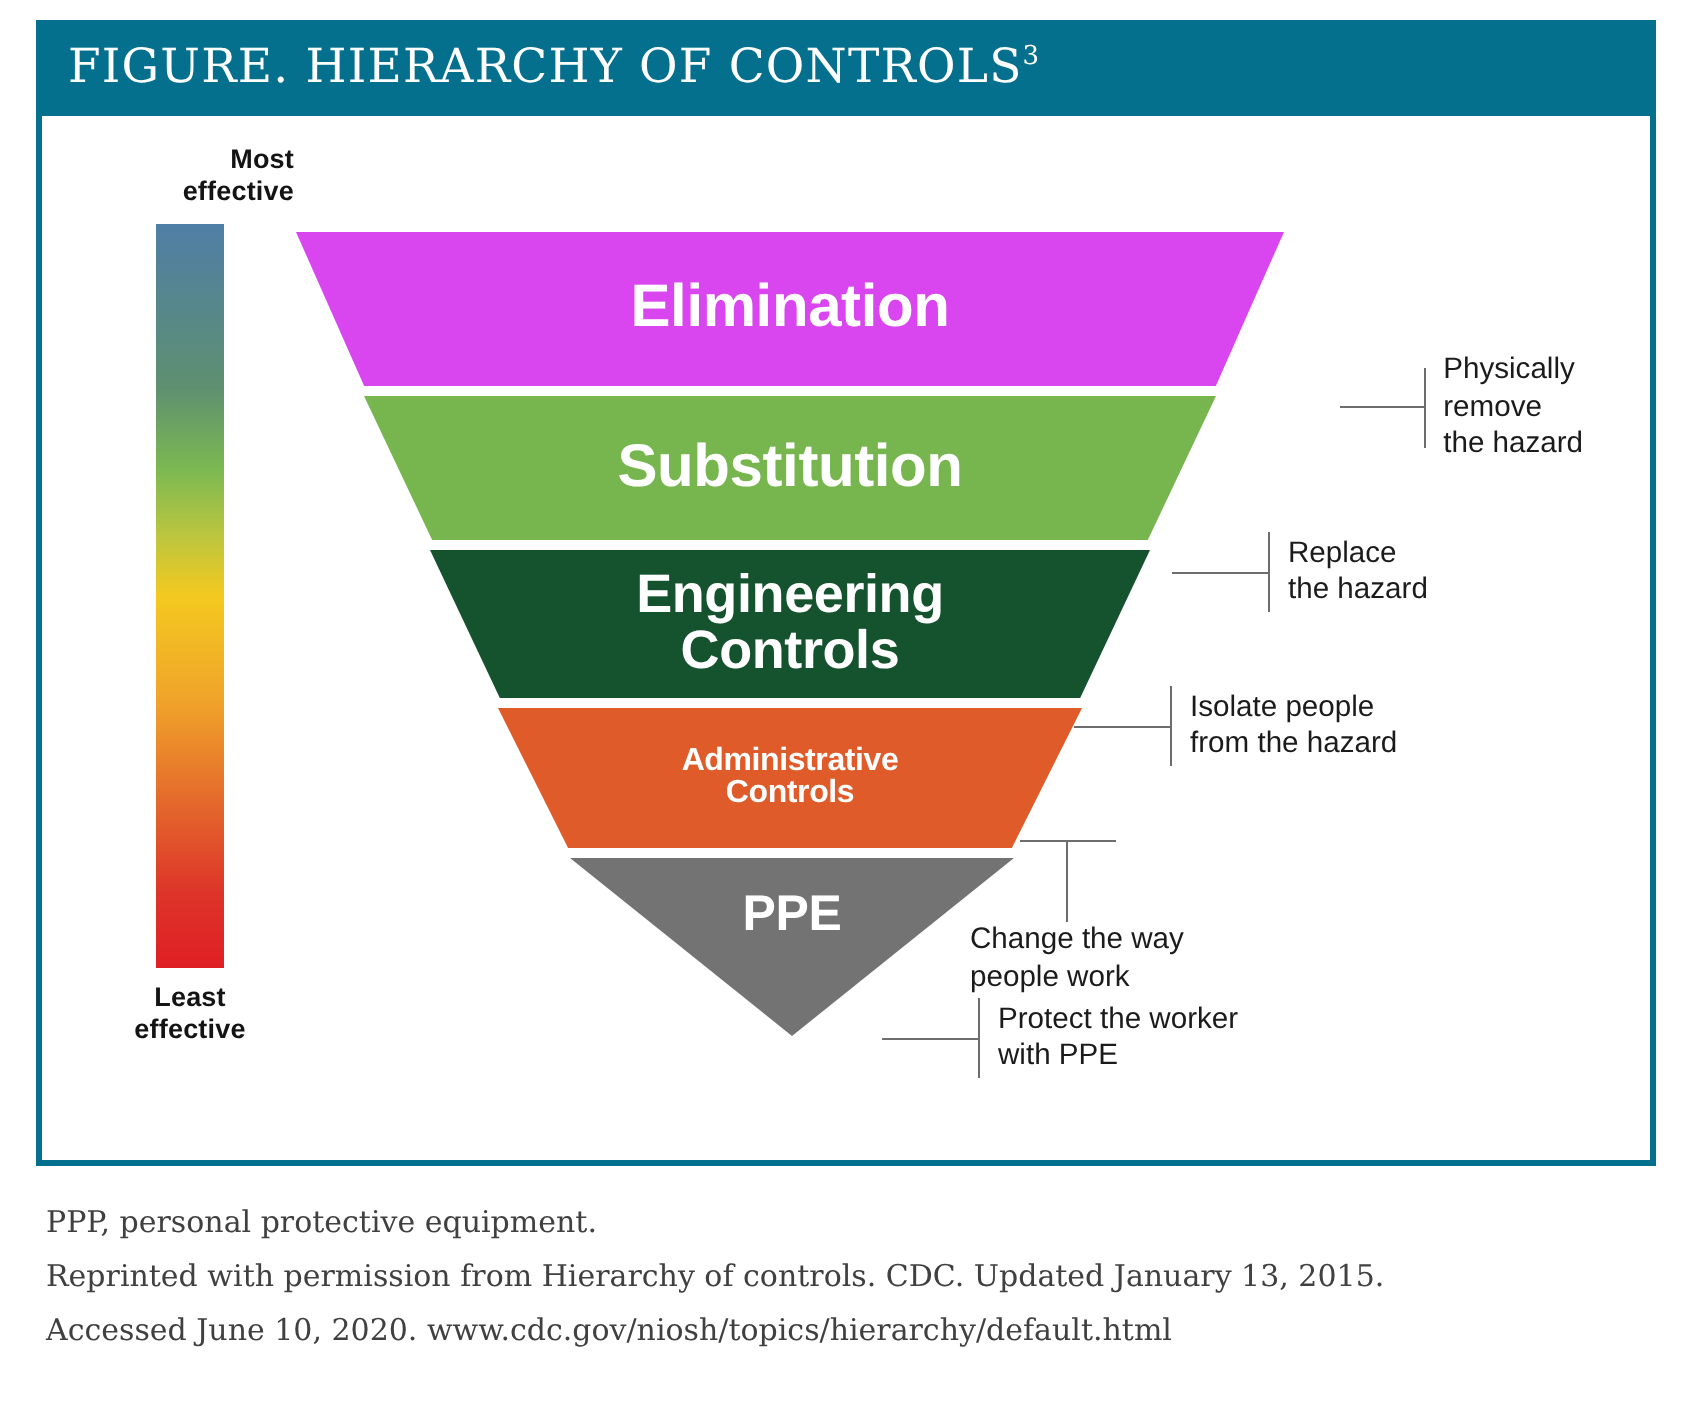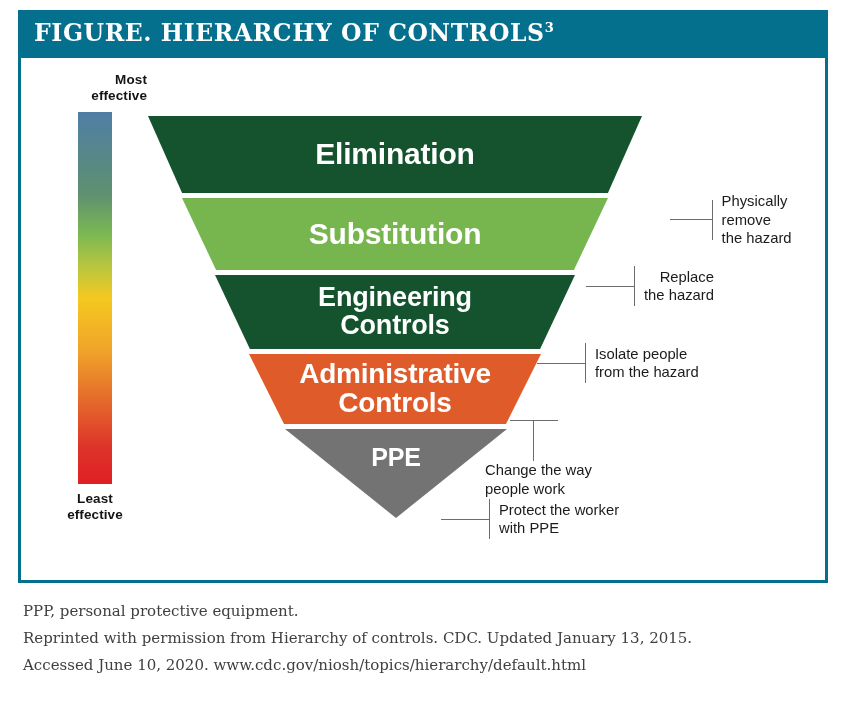--- a/index.html
+++ b/index.html
@@ -33,21 +33,21 @@
     height: 48px;
     background: #05708e;
     box-sizing: border-box;
   }
   #figure-title {
     position: absolute;
     left: 16px;
     top: 9px;
     color: #ffffff;
     font-family: "DejaVu Serif", serif;
-    font-weight: bold;
+    font-weight: normal;
     font-size: 23.5px;
     letter-spacing: 0.6px;
     white-space: nowrap;
   }
   #figure-title .sup {
     font-size: 13px;
     vertical-align: super;
     line-height: 0;
   }
 
@@ -113,21 +113,21 @@
     font-weight: bold;
     text-align: center;
     line-height: 1.02;
     letter-spacing: -0.2px;
   }
   .tier .tier-label { pointer-events: none; }
 
   #tier-elimination {
     left: 19px;  top: 58px;
     width: 494px; height: 77px;
-    background: #14532d;
+    background: #d946ef;
     clip-path: polygon(0% 0%, 100% 0%, 93.1% 100%, 6.9% 100%);
     font-size: 30px;
   }
   #tier-substitution {
     left: 53px; top: 140px;
     width: 426px; height: 72px;
     background: #77b64f;
     clip-path: polygon(0% 0%, 100% 0%, 92.0% 100%, 8.0% 100%);
     font-size: 30px;
   }
@@ -136,21 +136,21 @@
     width: 360px; height: 74px;
     background: #14532d;
     clip-path: polygon(0% 0%, 100% 0%, 90.3% 100%, 9.7% 100%);
     font-size: 27px;
   }
   #tier-administrative {
     left: 120px; top: 296px;
     width: 292px; height: 70px;
     background: #df5c2a;
     clip-path: polygon(0% 0%, 100% 0%, 88.0% 100%, 12.0% 100%);
-    font-size: 28px;
+    font-size: 16px;
   }
   #tier-ppe {
     left: 156px; top: 371px;
     width: 222px; height: 89px;
     background: #737373;
     clip-path: polygon(0% 0%, 100% 0%, 50% 100%);
     font-size: 25px;
     align-items: flex-start;
     padding-top: 16px;
     box-sizing: border-box;
@@ -172,22 +172,22 @@
     height: 40px;
     border-left: 1.6px solid #6d6d6d;
   }
   .callout-text {
     margin-left: 9px;
     font-size: 14.8px;
     color: #1b1b1b;
     line-height: 18.5px;
     white-space: pre-line;
   }
-  #callout-elimination     { left: 649px; top: 134px; }
-  #callout-substitution    { left: 565px; top: 208px; text-align: right; }
+  #callout-elimination     { left: 649px; top: 118px; }
+  #callout-substitution    { left: 565px; top: 208px; }
   #callout-engineering     { left: 516px; top: 285px; }
   #callout-administrative  { left: 455px; top: 362px; flex-direction: column; }
   #callout-ppe             { left: 420px; top: 441px; }
 
   
   #footnote {
     position: absolute;
     left: 23px;
     top: 598px;
     width: 800px;

